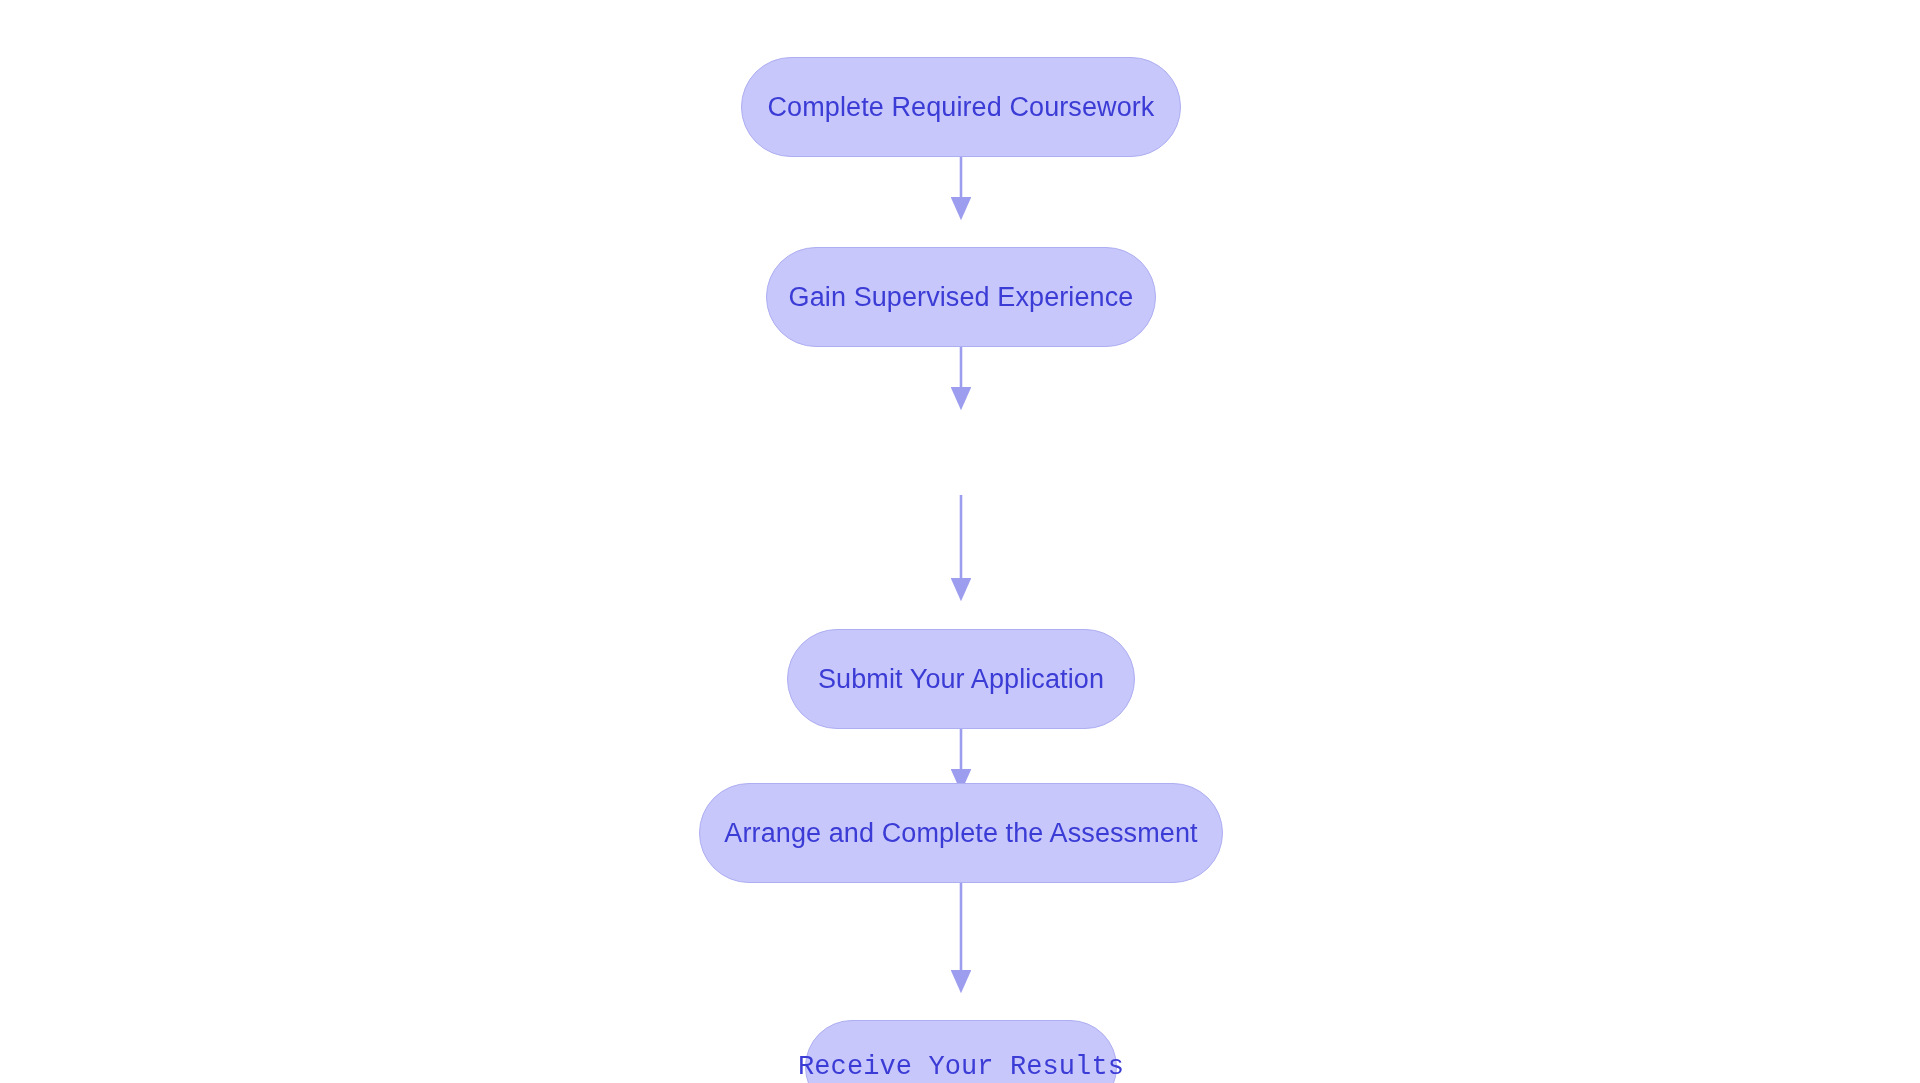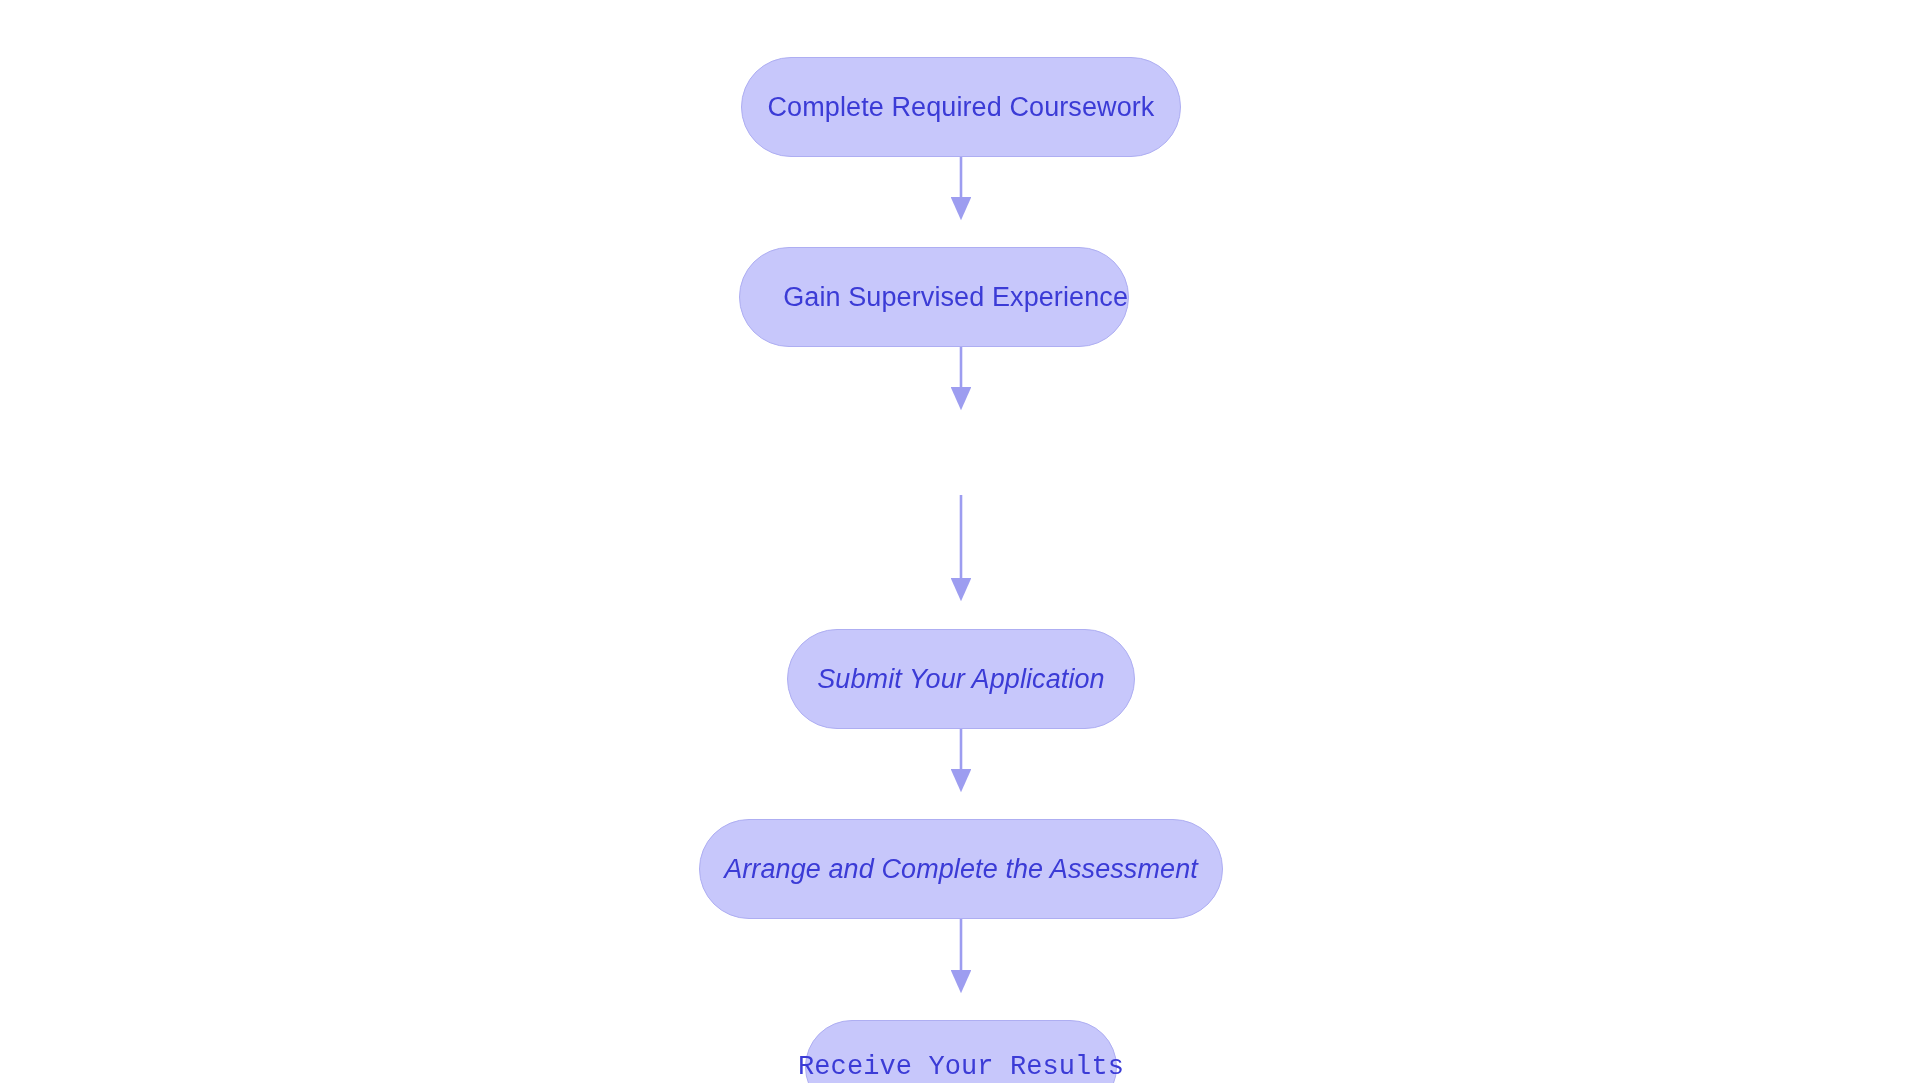--- a/index.html
+++ b/index.html
@@ -103,30 +103,30 @@
       <line x1="961" y1="876" x2="961" y2="973" stroke="#9d9df0" stroke-width="2.6" marker-end="url(#arrow-head)"></line>
     </g>
   </svg>
 
   <div id="node-layer">
 
     <div class="flow-node" id="node-1" style="left:961px; top:14px; width:440px;">
       <span class="node-label">Complete Required Coursework</span>
     </div>
 
-    <div class="flow-node" id="node-2" style="left:934px; top:204px; width:390px;justify-content:flex-end;">
+    <div class="flow-node" id="node-2" style="left:961px; top:204px; width:390px;">
       <span class="node-label">Gain Supervised Experience</span>
     </div>
 
 
-    <div class="flow-node" id="node-4" style="left:961px; top:586px; width:348px;font-style:italic;">
+    <div class="flow-node" id="node-4" style="left:961px; top:586px; width:348px;">
       <span class="node-label">Submit Your Application</span>
     </div>
 
-    <div class="flow-node" id="node-5" style="left:961px; top:776px; width:524px;font-style:italic;">
+    <div class="flow-node" id="node-5" style="left:961px; top:740px; width:524px;">
       <span class="node-label">Arrange and Complete the Assessment</span>
     </div>
 
     <div class="flow-node node-last" id="node-6" style="left:961px; top:977px; width:312px;">
       <span class="node-label">Receive Your Results</span>
     </div>
 
   </div>
 </div>
 

